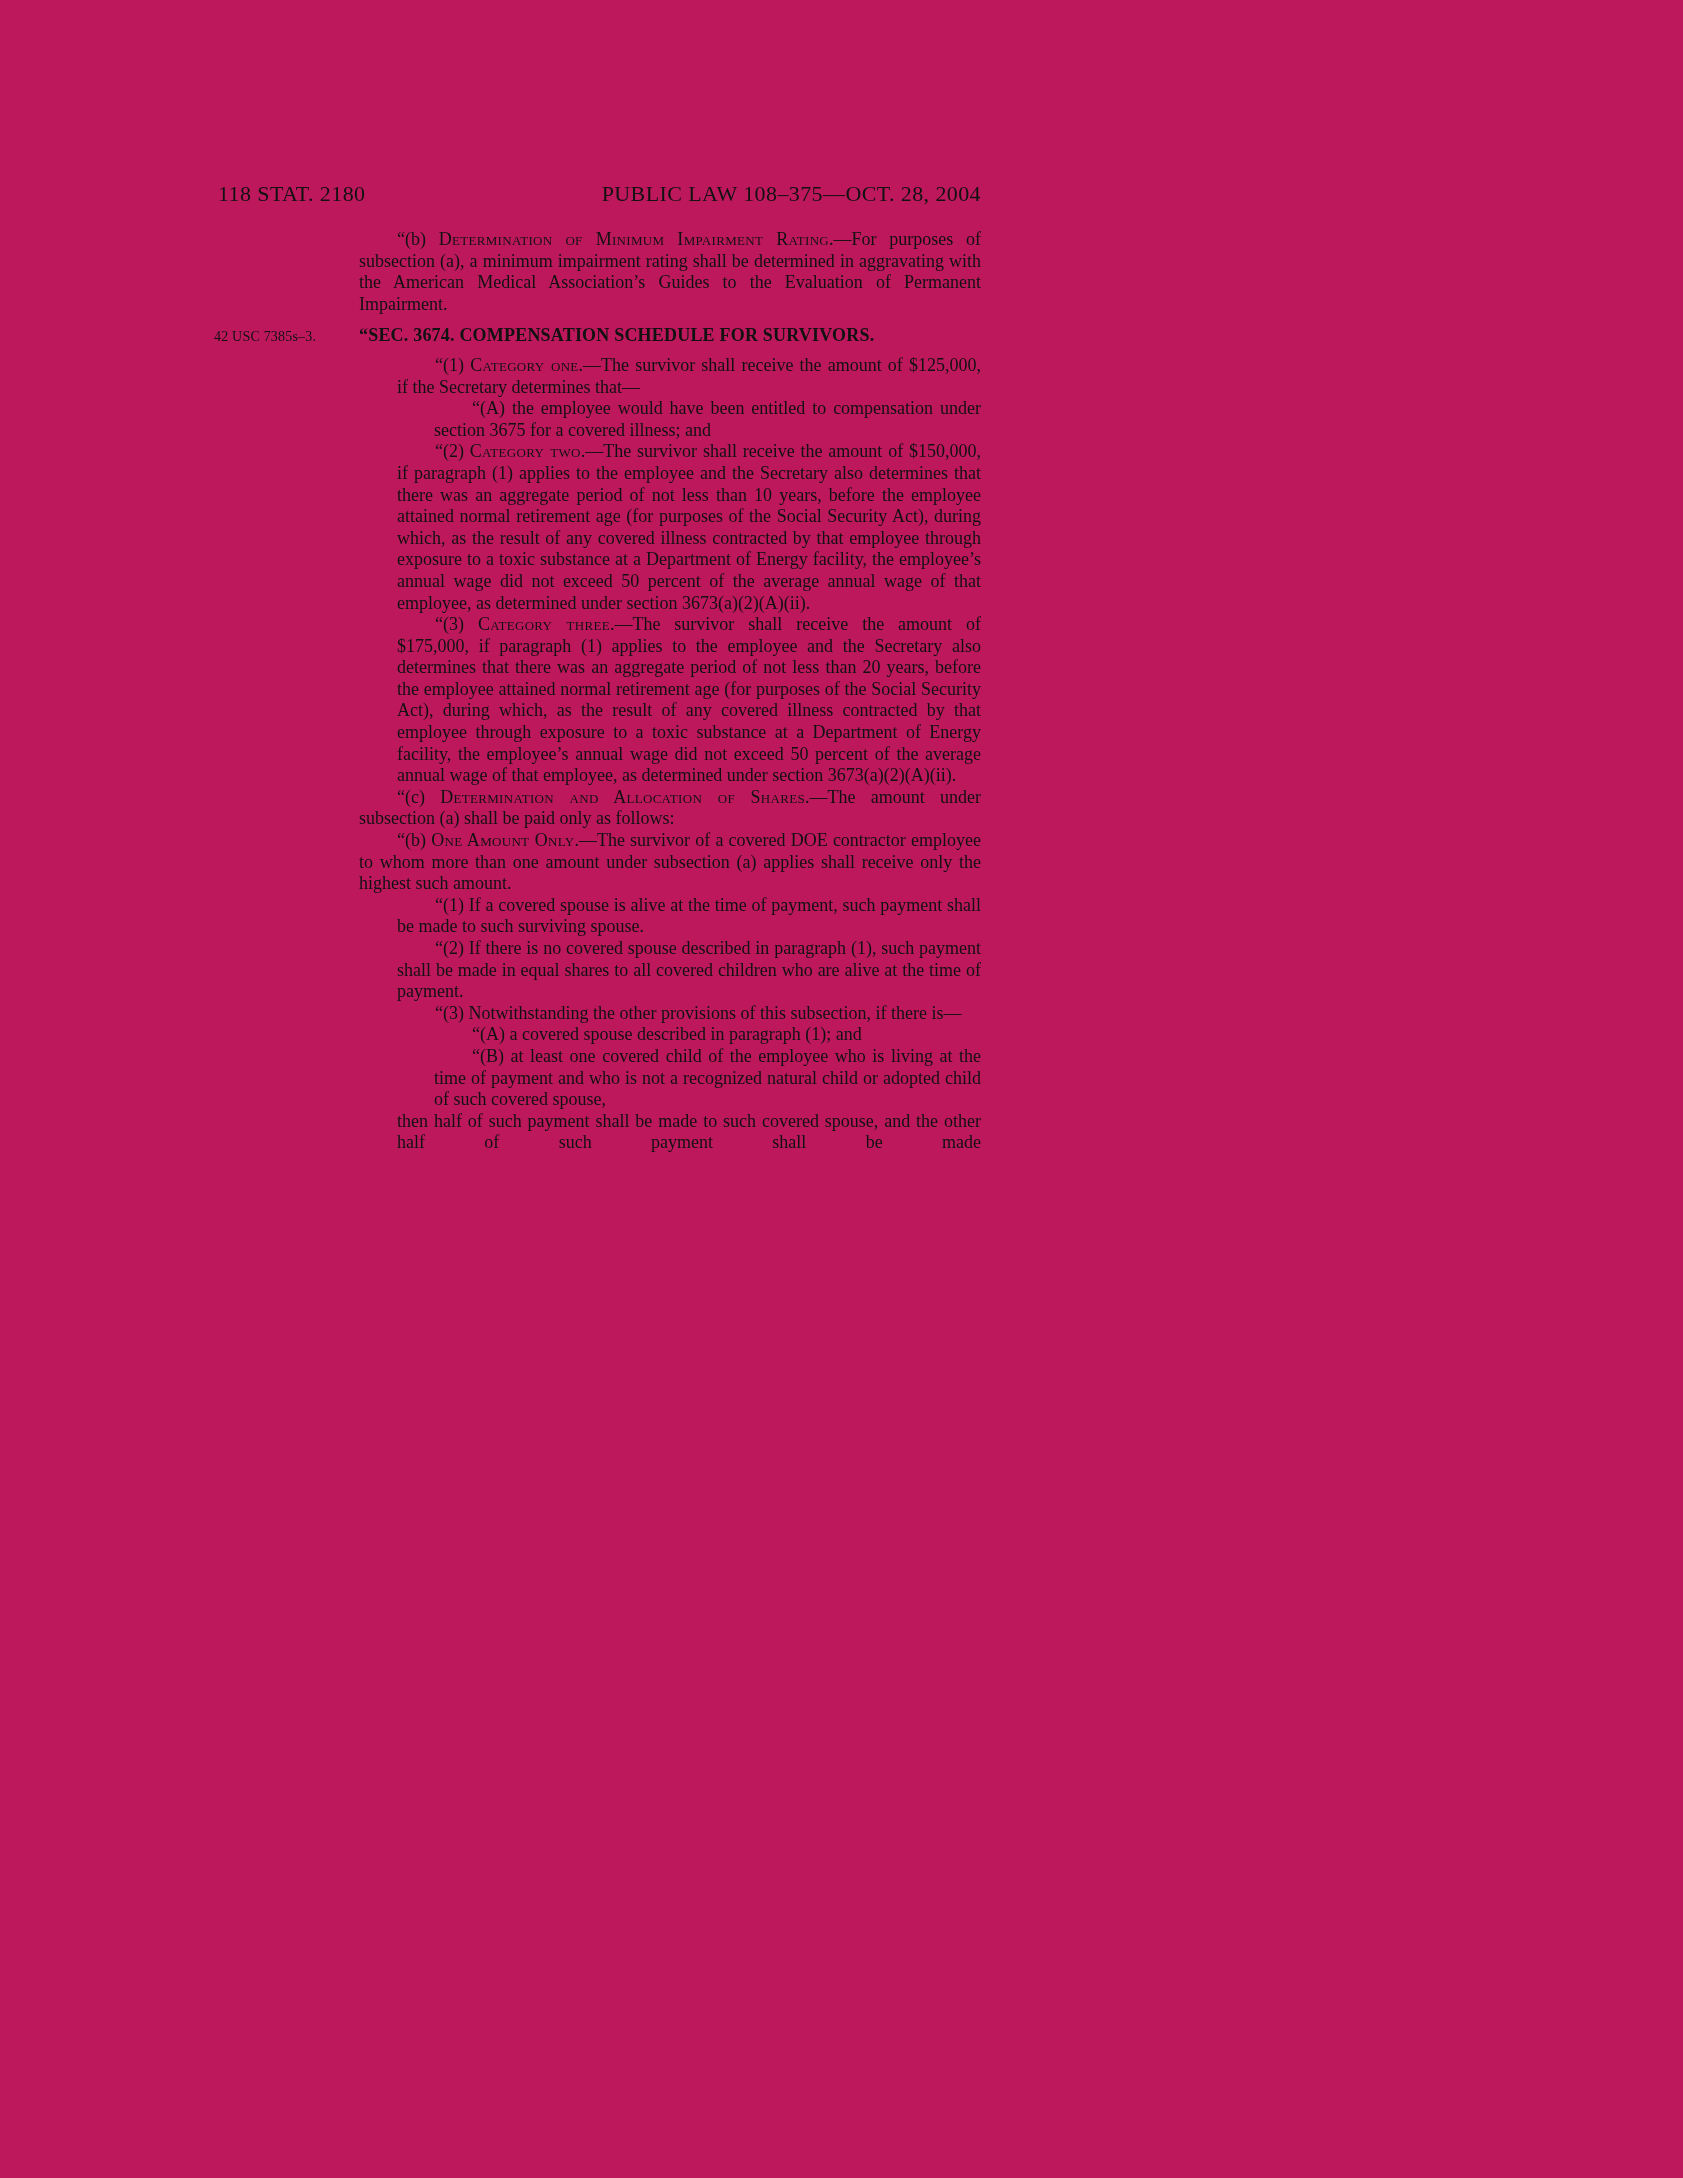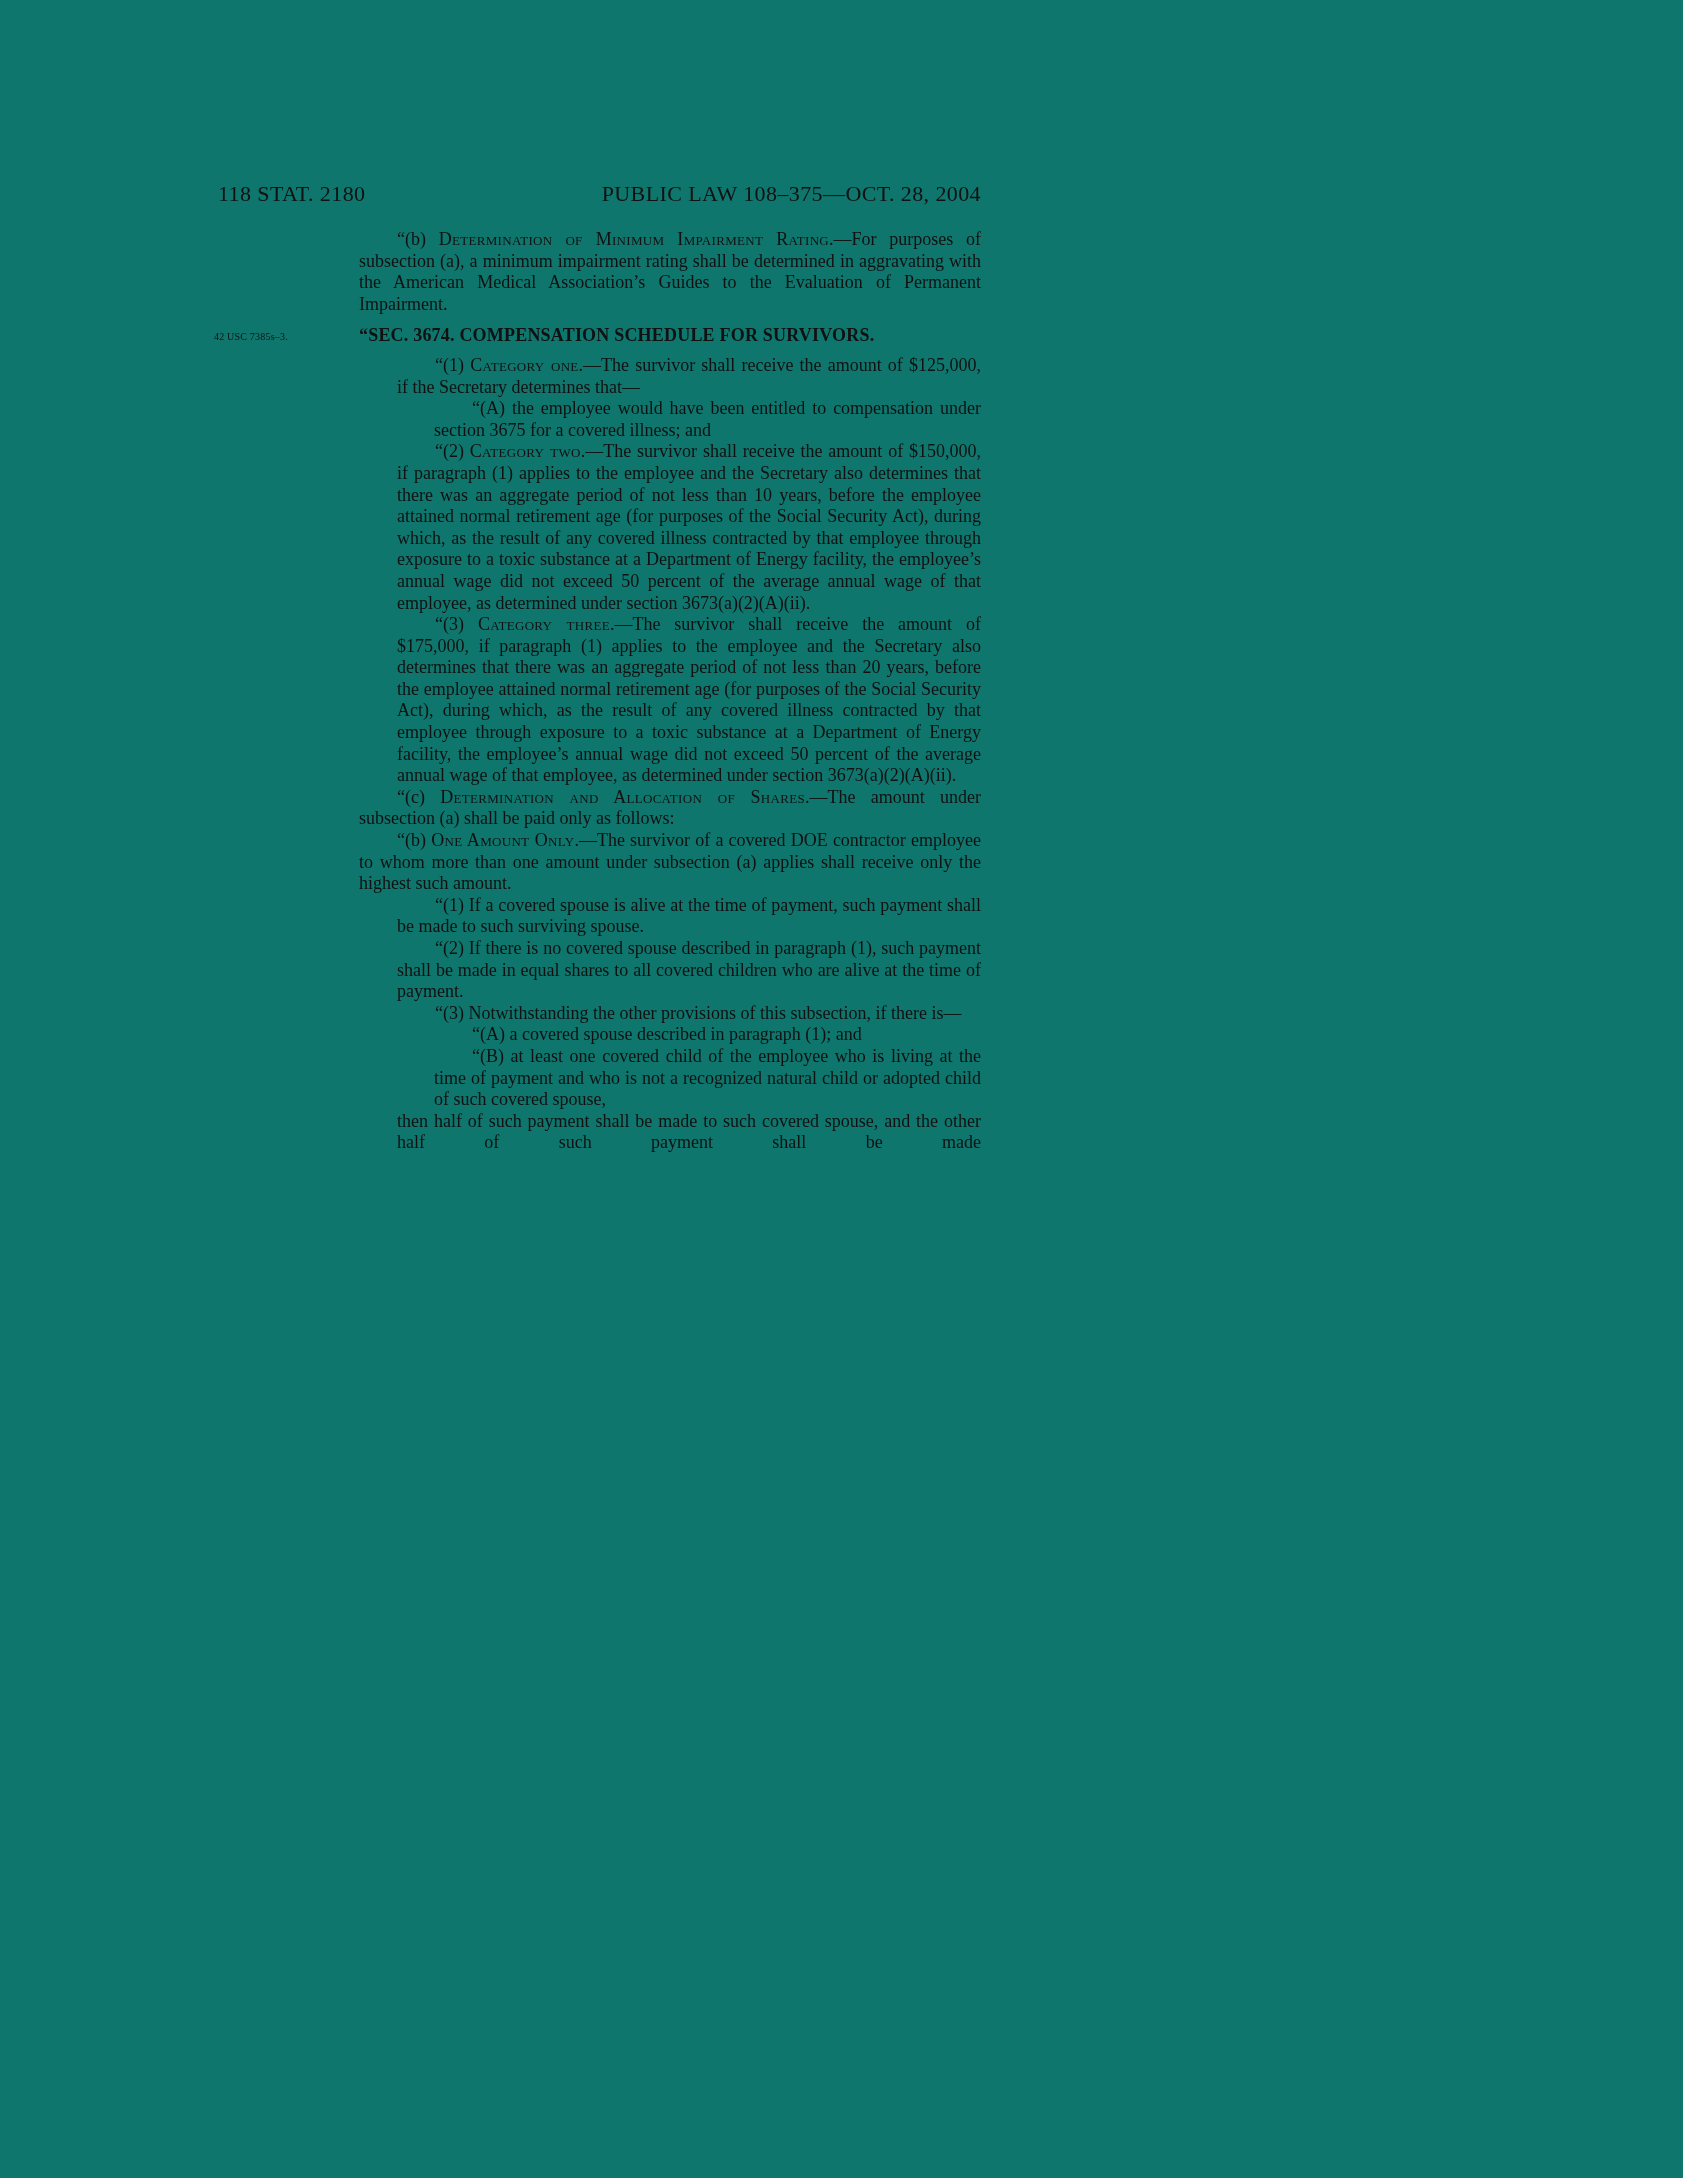--- a/index.html
+++ b/index.html
@@ -4,21 +4,21 @@
 <style>
   html, body {
     margin: 0;
     padding: 0;
     background: #ffffff;
   }
   .page {
     position: relative;
     width: 1683px;
     height: 2178px;
-    background: #0f766e;
+    background: #be185d;
     font-family: "Liberation Serif", "DejaVu Serif", serif;
     color: #111111;
     overflow: hidden;
   }
   .page-header {
     position: absolute;
     top: 181px;
     left: 0;
     width: 100%;
     height: 30px;
@@ -71,21 +71,21 @@
   }
   .sc {
     font-variant: small-caps;
     letter-spacing: 0.3px;
   }
   .margin-note {
     position: absolute;
     left: -145px;
     top: 3px;
     width: 139px;
-    font-size: 10px;
+    font-size: 14px;
     font-weight: normal;
     line-height: 17px;
     text-align: left;
     letter-spacing: 0.2px;
     white-space: nowrap;
   }
 </style>
 </head>
 <body>
 

